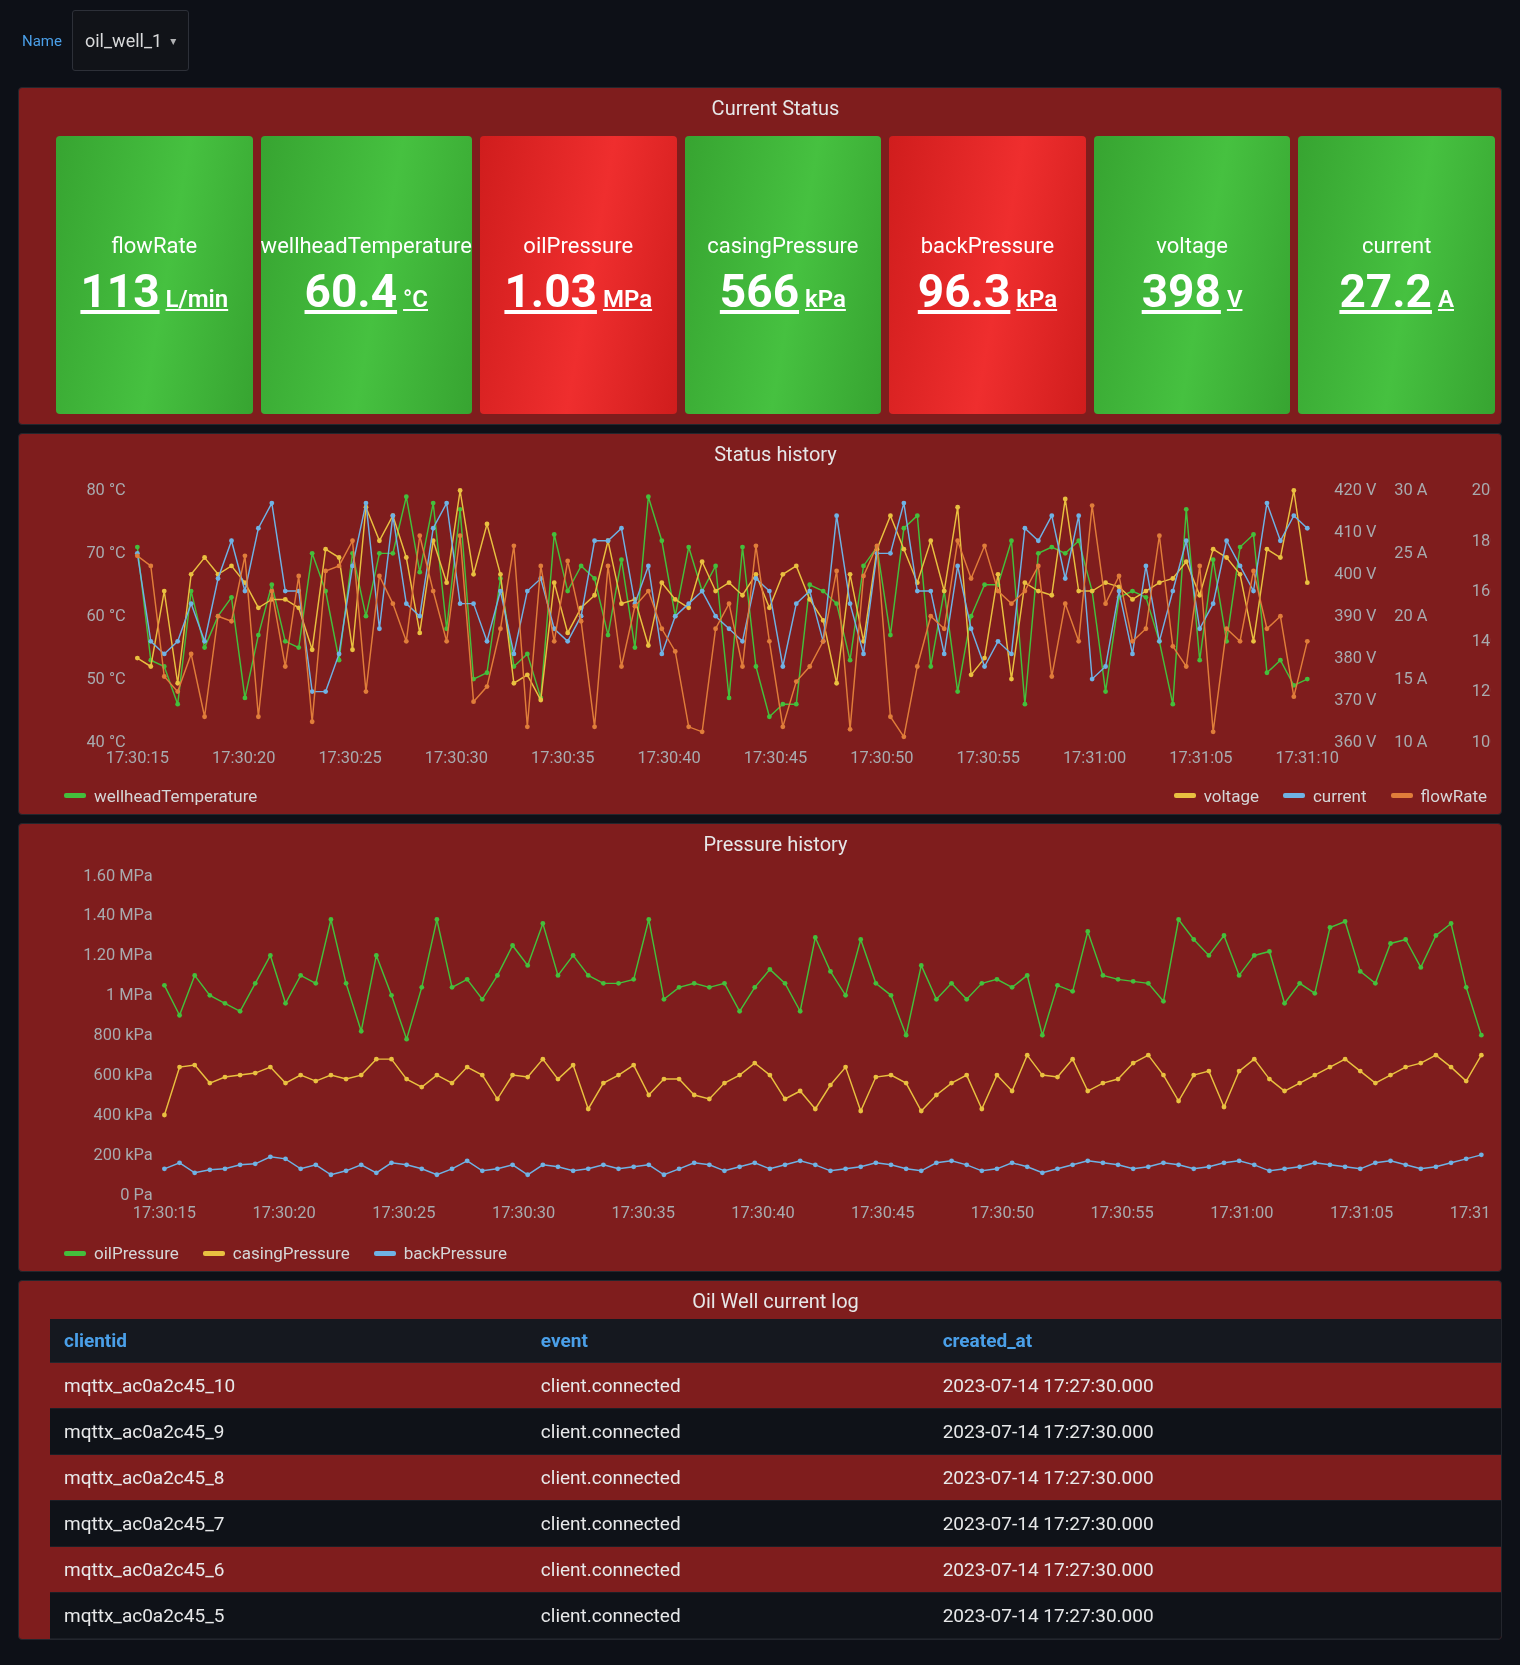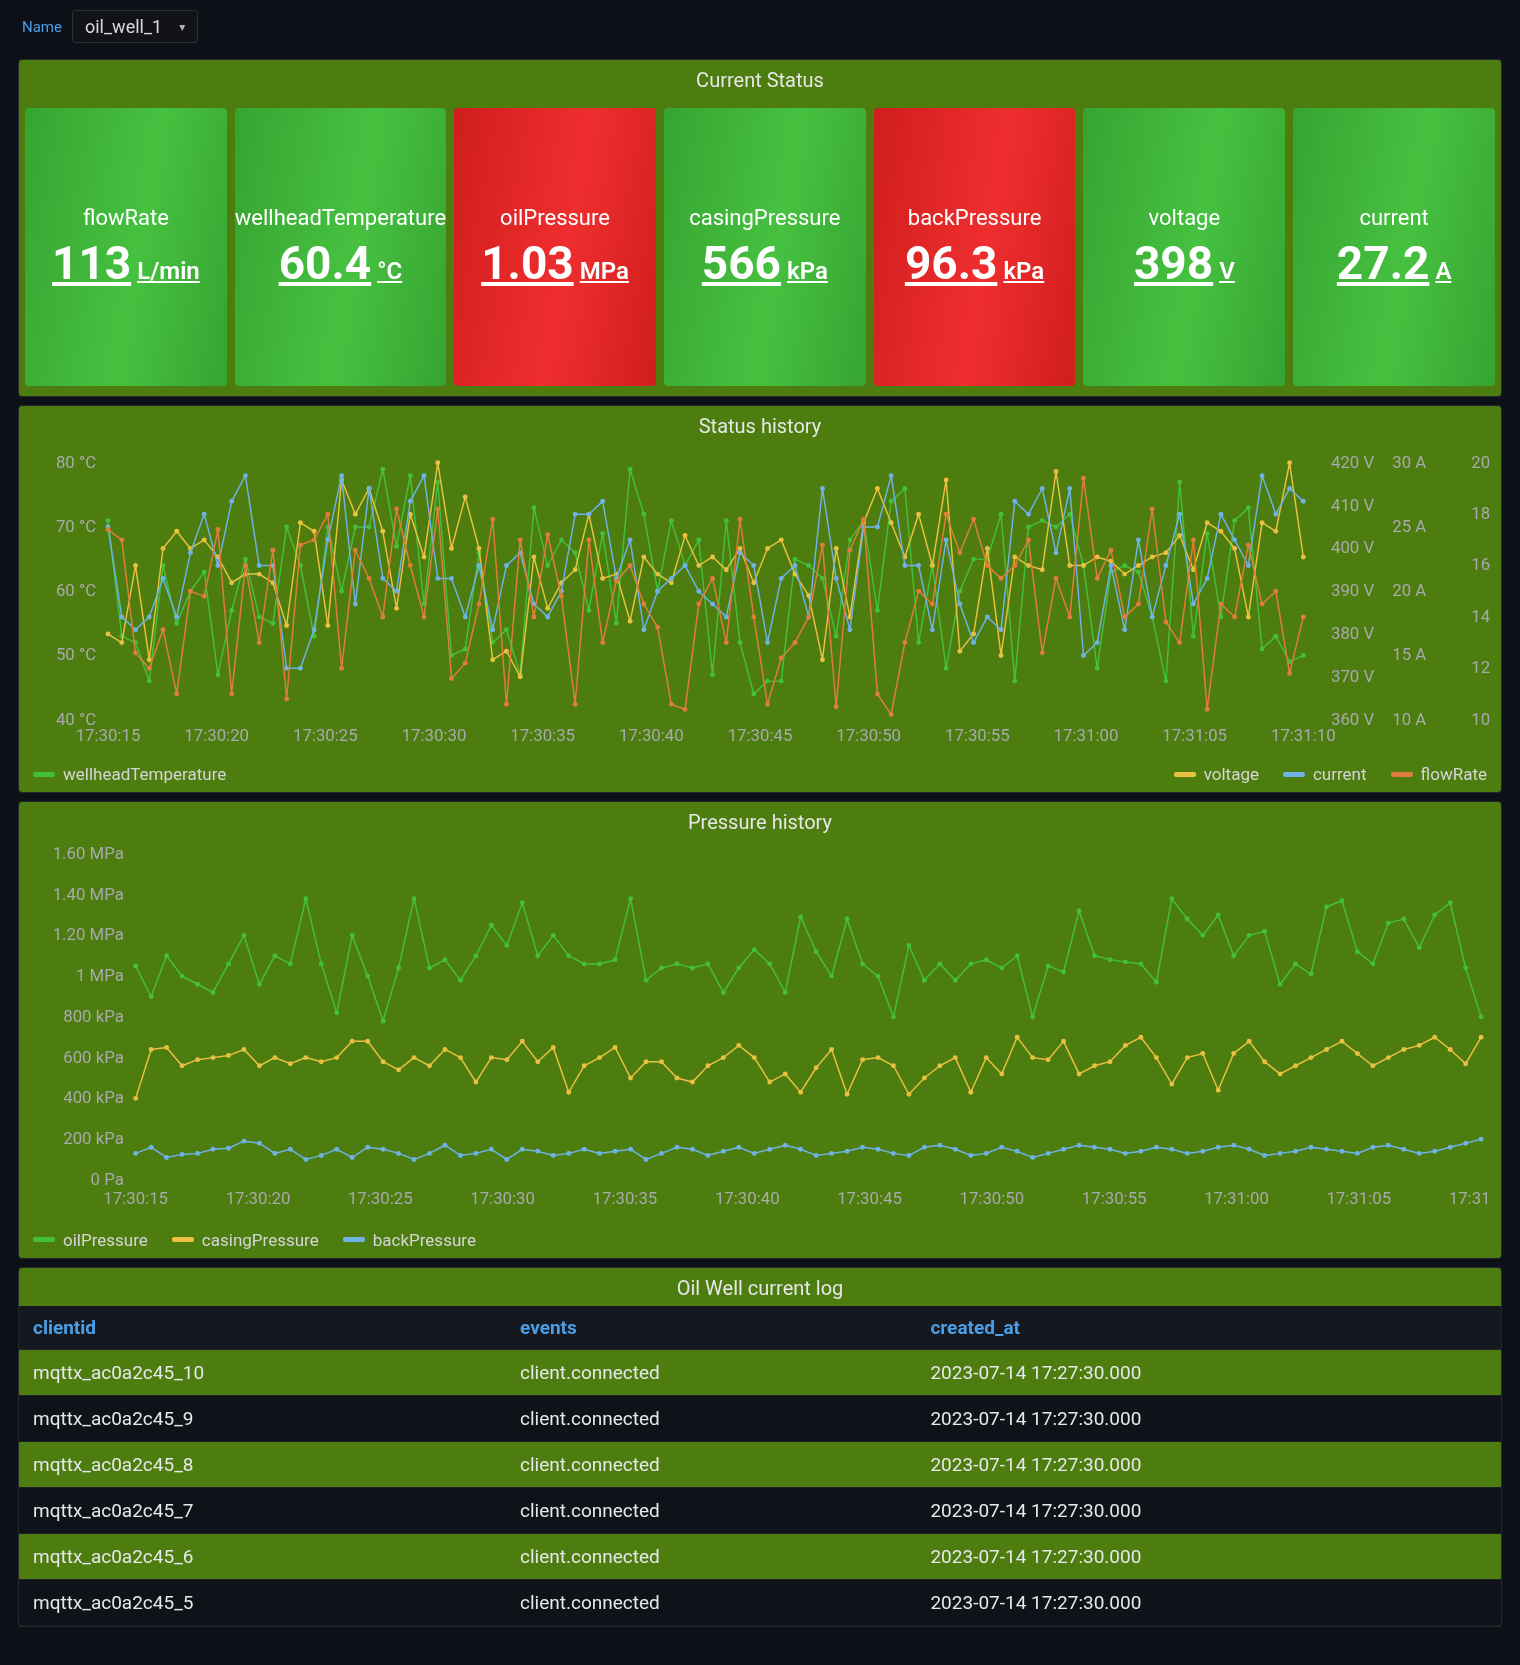--- a/index.html
+++ b/index.html
@@ -14,36 +14,37 @@
   .varrow {
     display: flex;
     align-items: center;
     gap: 10px;
     padding: 10px 18px 10px 22px;
   }
   .varlabel { color: #4a9fe8; font-size: 15px; }
   .varpicker {
     border: 1px solid #2d3038;
     background: #111318;
-    padding: 5px 12px;
+    padding: 19px 12px;
     border-radius: 3px;
     color: #d8d9da;
     display: flex;
     align-items: center;
-    gap: 17px;
+    gap: 8px;
     font-size: 18px;
   }
   .chev { font-size: 12px; opacity: .8; }
   
   .panel {
     margin: 6px 18px 8px;
-    background: #4d7c0f;
+    background: #7f1d1d;
     border: 1px solid #23262d;
     border-radius: 4px;
     overflow: hidden;
+    padding-left: 31px;
   }
   .panel-title {
     text-align: center;
     padding: 8px 0 6px;
     color: #e6e7e8;
     font-size: 20px;
   }
   
   .cards {
     display: flex;
@@ -873,21 +874,21 @@
       </div>
     </div>
 </div>
 
 <div class="panel">
   <div class="panel-title">Oil Well current log</div>
   <table>
     <thead>
         <tr id="evhead">
           <th>clientid</th>
-          <th>events</th>
+          <th>event</th>
           <th>created_at</th>
         </tr>
       </thead>
     <tbody id="evbody">
         <tr>
           <td>mqttx_ac0a2c45_10</td>
           <td>client.connected</td>
           <td>2023-07-14 17:27:30.000</td>
         </tr>
         <tr>

